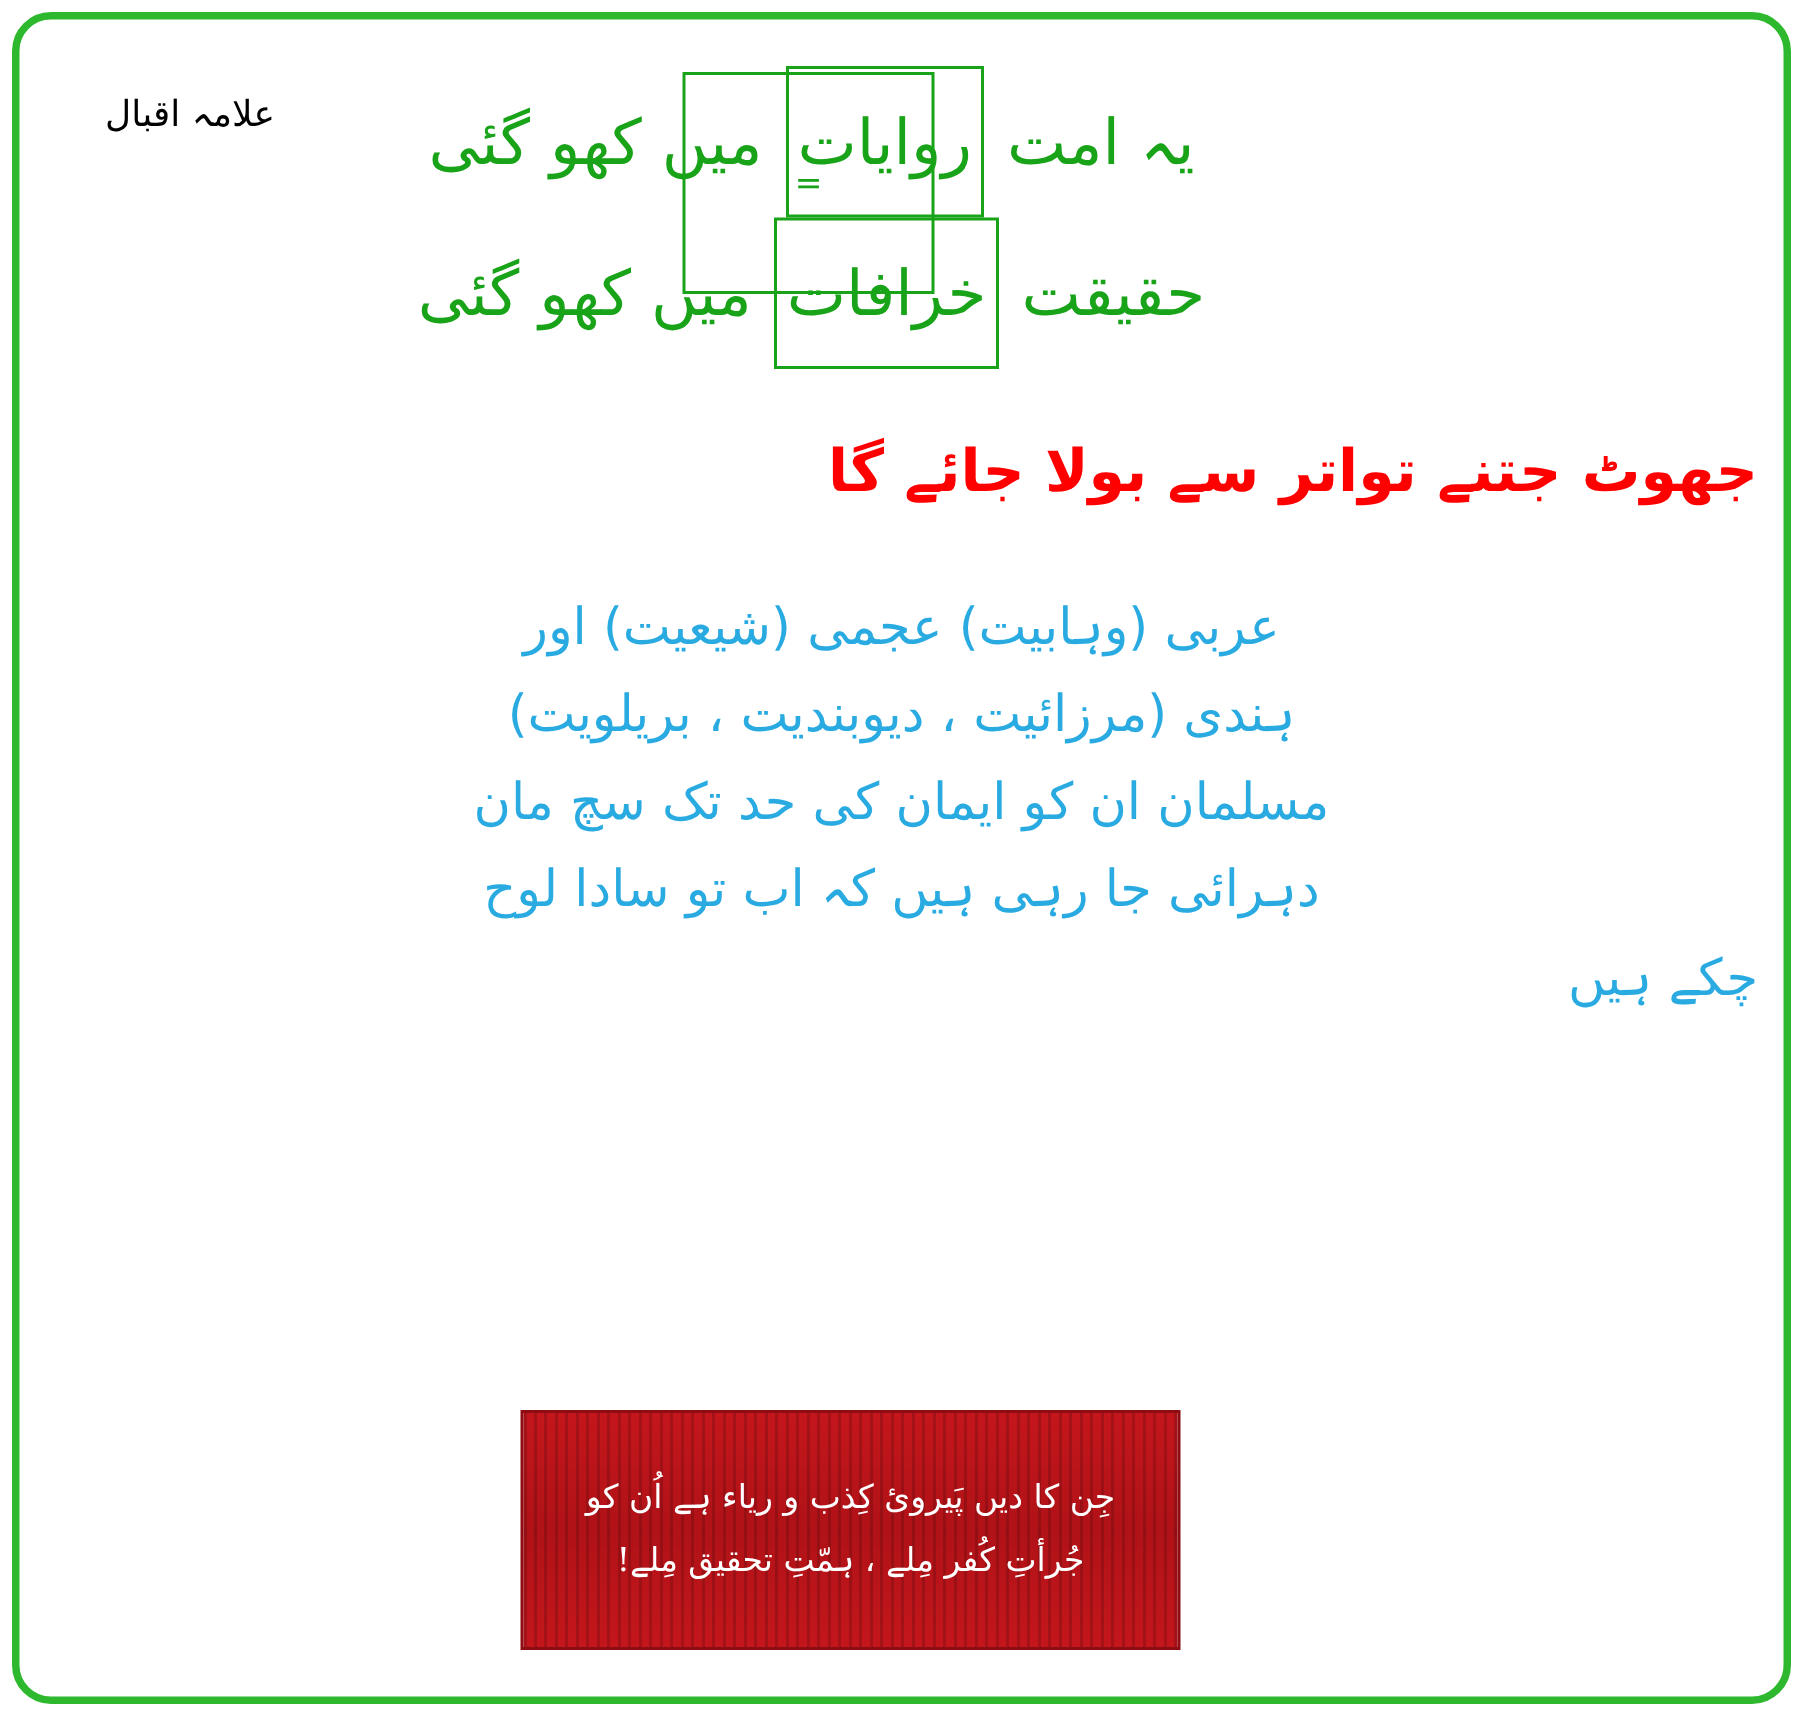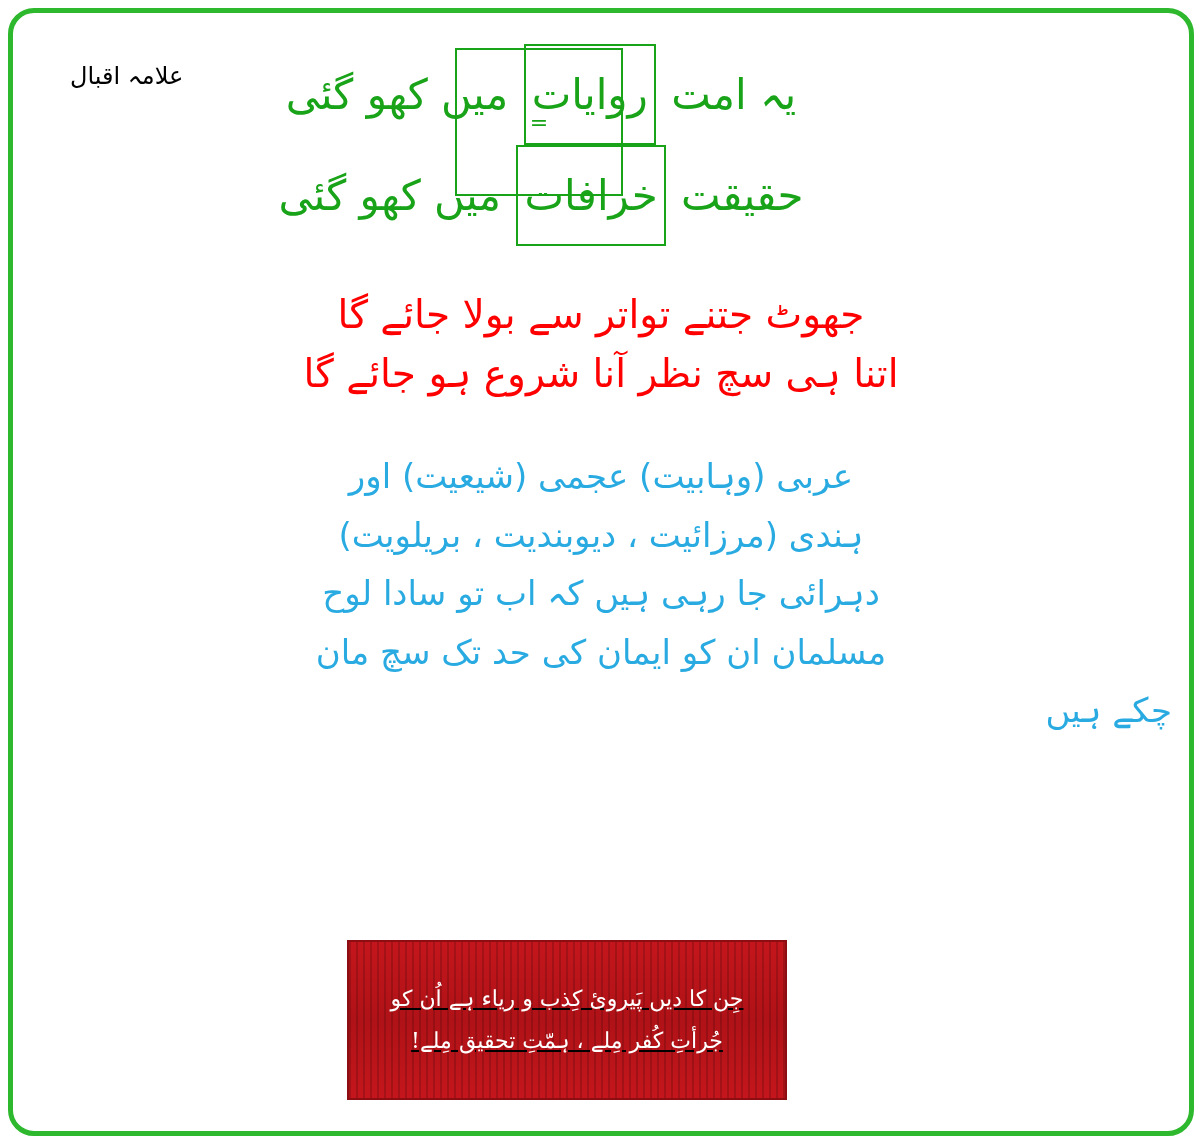--- a/index.html
+++ b/index.html
@@ -85,22 +85,23 @@
     color: #18a318;
     line-height: 1;
   }
 
   
   .red-block {
     margin-top: 40px;
     color: #ff0000;
     font-size: 39px;
     line-height: 1.5;
-    font-weight: 400;
+    font-weight: 700;
     direction: rtl;
+    text-align: right;
   }
   .red-line {
     white-space: nowrap;
   }
 
   
   .blue-block {
     margin-top: 44px;
     color: #29abe2;
     font-size: 34px;
@@ -128,21 +129,20 @@
         rgba(0,0,0,0.16) 2px,
         rgba(0,0,0,0) 2px,
         rgba(0,0,0,0) 7px),
       linear-gradient(180deg, #c4161c 0%, #b01217 50%, #c4161c 100%);
     border: 2px solid #8e0d12;
     display: flex;
     flex-direction: column;
     align-items: center;
     justify-content: center;
     box-sizing: border-box;
-    text-decoration: underline;
   }
   .plaque-line {
     color: #ffffff;
     font-size: 22px;
     line-height: 1.9;
     direction: rtl;
     white-space: nowrap;
     font-family: "DejaVu Serif", serif;
   }
 </style>
@@ -166,28 +166,27 @@
         <span>حقیقت</span>
         <span class="boxed">خرافات</span>
         <span>میں کھو گئی</span>
       </div>
       <div class="box-wrap"></div>
       <div class="eq-sign">=</div>
     </div>
 
     <div class="red-block">
       <div class="red-line">جھوٹ جتنے تواتر سے بولا جائے گا</div>
-      <div class="red-line">اتنا ہی سچ نظر آنا شروع ہو جائے گا</div>
     </div>
 
     <div class="blue-block">
       <div class="blue-line">عربی (وہابیت)  عجمی (شیعیت)   اور</div>
       <div class="blue-line">ہندی (مرزائیت ، دیوبندیت ، بریلویت)</div>
+      <div class="blue-line">مسلمان ان کو ایمان کی حد تک سچ مان</div>
       <div class="blue-line">دہرائی جا رہی ہیں کہ اب  تو سادا لوح</div>
-      <div class="blue-line">مسلمان ان کو ایمان کی حد تک سچ مان</div>
       <div class="blue-line last">چکے ہیں</div>
     </div>
 
     <div class="plaque">
       <div class="plaque-line">جِن کا دیں پَیروئ کِذب و ریاء ہے اُن کو</div>
       <div class="plaque-line">جُرأتِ کُفر مِلے ، ہمّتِ تحقیق مِلے!</div>
     </div>
 
   </div>
 </div>

